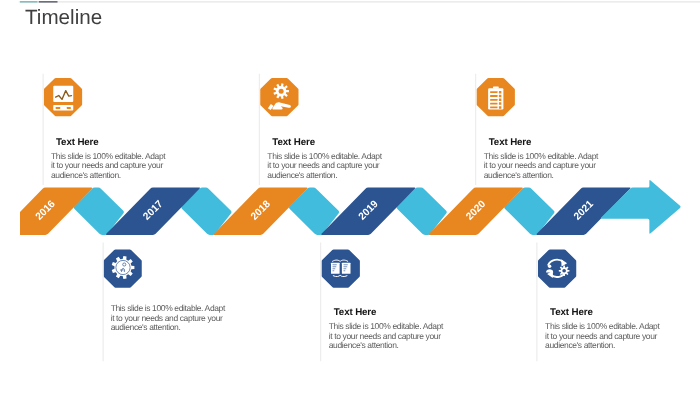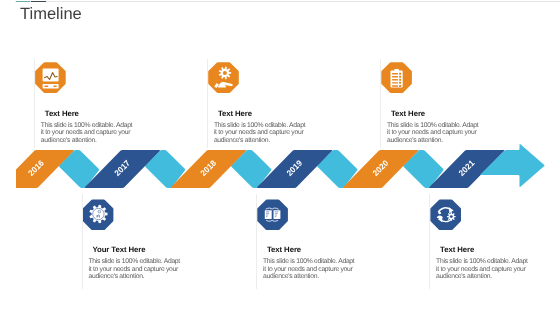--- a/index.html
+++ b/index.html
@@ -119,21 +119,20 @@
       <div class="blk" style="left: 33.8px; top: 59px; height: 89px;">
         <div class="vline" style="height:89px;background:#ededed"></div>
         <div class="txt" style="top:45.599999999999994px">
           <h3>Text Here</h3>
           <p>This slide is 100% editable. Adapt it to your needs and capture your audience's attention.</p>
         </div>
       </div>
       <div class="blk" style="left: 81.5px; top: 194px; height: 95px;">
         <div class="vline" style="height:95px;background:#ededed"></div>
         <div class="txt" style="top:46.80000000000001px">
-          <h3>Your Text Here</h3>
           <p>This slide is 100% editable. Adapt it to your needs and capture your audience's attention.</p>
         </div>
       </div>
       <div class="blk" style="left: 206.9px; top: 59px; height: 89px;">
         <div class="vline" style="height:89px;background:#ededed"></div>
         <div class="txt" style="top:45.599999999999994px">
           <h3>Text Here</h3>
           <p>This slide is 100% editable. Adapt it to your needs and capture your audience's attention.</p>
         </div>
       </div>

